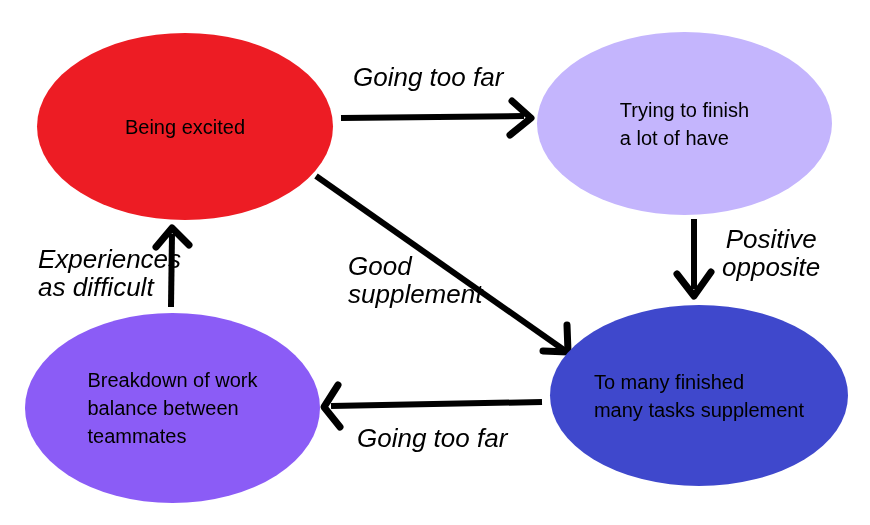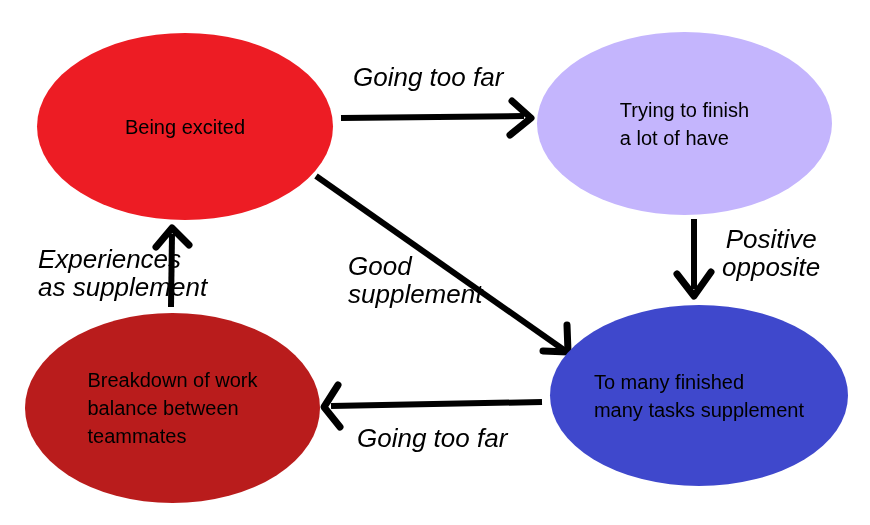--- a/index.html
+++ b/index.html
@@ -94,21 +94,21 @@
     </div>
   </div>
 
   <div class="node" style="left: 537px; top: 32px; width: 295px; height: 183px; background: #c4b5fd;">
     <div class="node-text">
       <div>Trying to finish</div>
       <div>a lot of have</div>
     </div>
   </div>
 
-  <div class="node" style="left: 25px; top: 313px; width: 295px; height: 190px; background: #b91c1c;">
+  <div class="node" style="left: 25px; top: 313px; width: 295px; height: 190px; background: #8b5cf6;">
     <div class="node-text">
       <div>Breakdown of work</div>
       <div>balance between</div>
       <div>teammates</div>
     </div>
   </div>
 
   <div class="node" style="left: 550px; top: 305px; width: 298px; height: 181px; background: rgb(63, 72, 204);">
     <div class="node-text">
       <div>To many finished</div>
@@ -129,16 +129,16 @@
     <div>Good</div>
     <div>supplement</div>
   </div>
 
   <div class="edge-label" style="left:357px; top:424px;">
     <div>Going too far</div>
   </div>
 
   <div class="edge-label" style="left:38px; top:245px;">
     <div>Experiences</div>
-    <div>as supplement</div>
+    <div>as difficult</div>
   </div>
 
 </div>
 
 </body></html>

